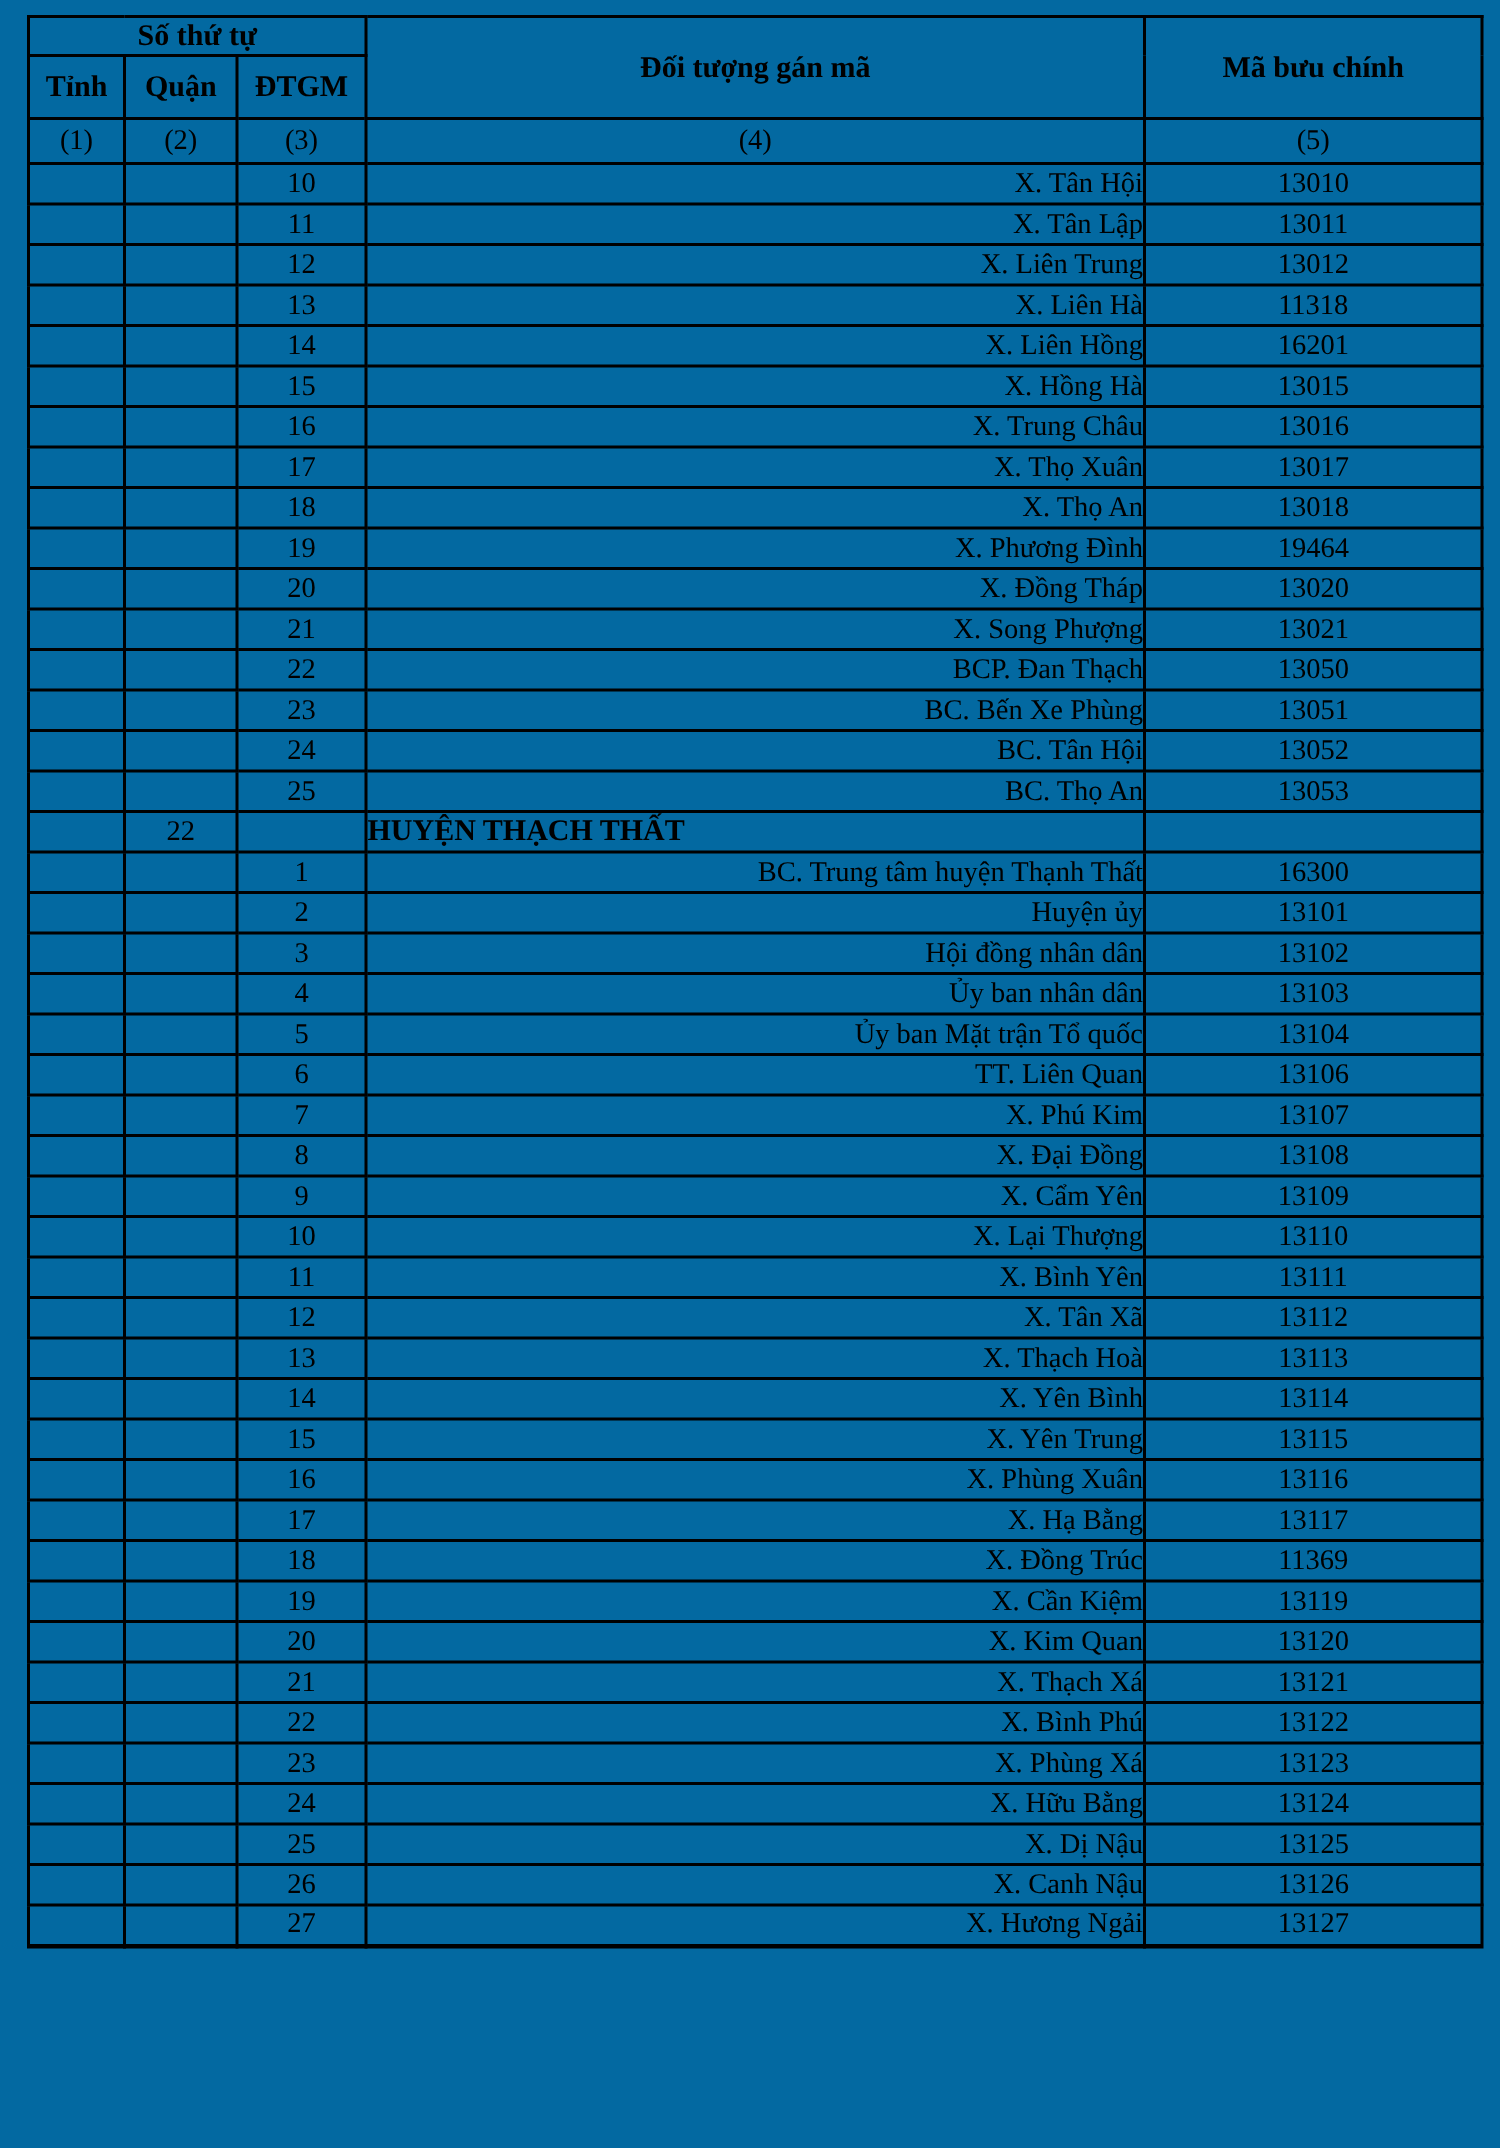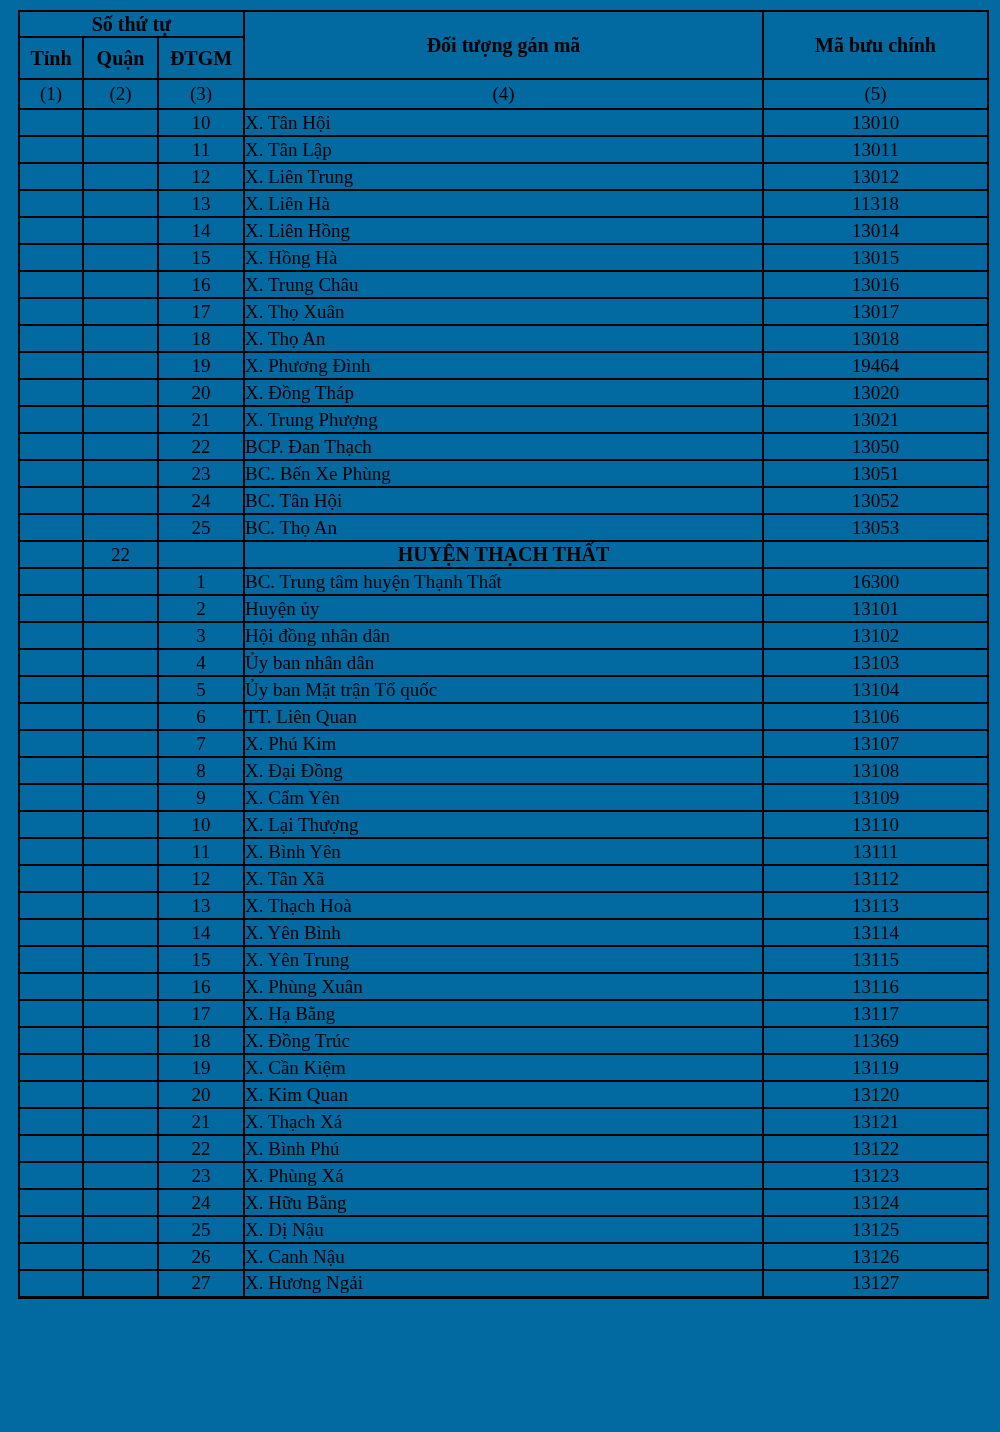--- a/index.html
+++ b/index.html
@@ -45,28 +45,28 @@
     text-align: center;
   }
   td.c-num {
     font-size: 19px;
     font-weight: normal;
     text-align: center;
   }
   td.c-name {
     font-size: 19px;
     font-weight: normal;
-    text-align: left;
+    text-align: right;
     padding-left: 5px;
     margin-left: 40px;
   }
   td.c-section {
     font-size: 20px;
     font-weight: bold;
-    text-align: center;
+    text-align: left;
   }
 </style>
 </head>
 <body>
 
 <div class="page">
   <table class="doc-table">
     <colgroup>
       <col style="width:64px">
       <col style="width:75px">
@@ -120,21 +120,21 @@
           <td class="c-num"></td>
           <td class="c-num">13</td>
           <td class="c-name">X. Liên Hà</td>
           <td class="c-num">11318</td>
         </tr>
         <tr>
           <td class="c-num"></td>
           <td class="c-num"></td>
           <td class="c-num">14</td>
           <td class="c-name">X. Liên Hồng</td>
-          <td class="c-num">13014</td>
+          <td class="c-num">16201</td>
         </tr>
         <tr>
           <td class="c-num"></td>
           <td class="c-num"></td>
           <td class="c-num">15</td>
           <td class="c-name">X. Hồng Hà</td>
           <td class="c-num">13015</td>
         </tr>
         <tr>
           <td class="c-num"></td>
@@ -168,21 +168,21 @@
           <td class="c-num"></td>
           <td class="c-num"></td>
           <td class="c-num">20</td>
           <td class="c-name">X. Đồng Tháp</td>
           <td class="c-num">13020</td>
         </tr>
         <tr>
           <td class="c-num"></td>
           <td class="c-num"></td>
           <td class="c-num">21</td>
-          <td class="c-name">X. Trung Phượng</td>
+          <td class="c-name">X. Song Phượng</td>
           <td class="c-num">13021</td>
         </tr>
         <tr>
           <td class="c-num"></td>
           <td class="c-num"></td>
           <td class="c-num">22</td>
           <td class="c-name">BCP. Đan Thạch</td>
           <td class="c-num">13050</td>
         </tr>
         <tr>

